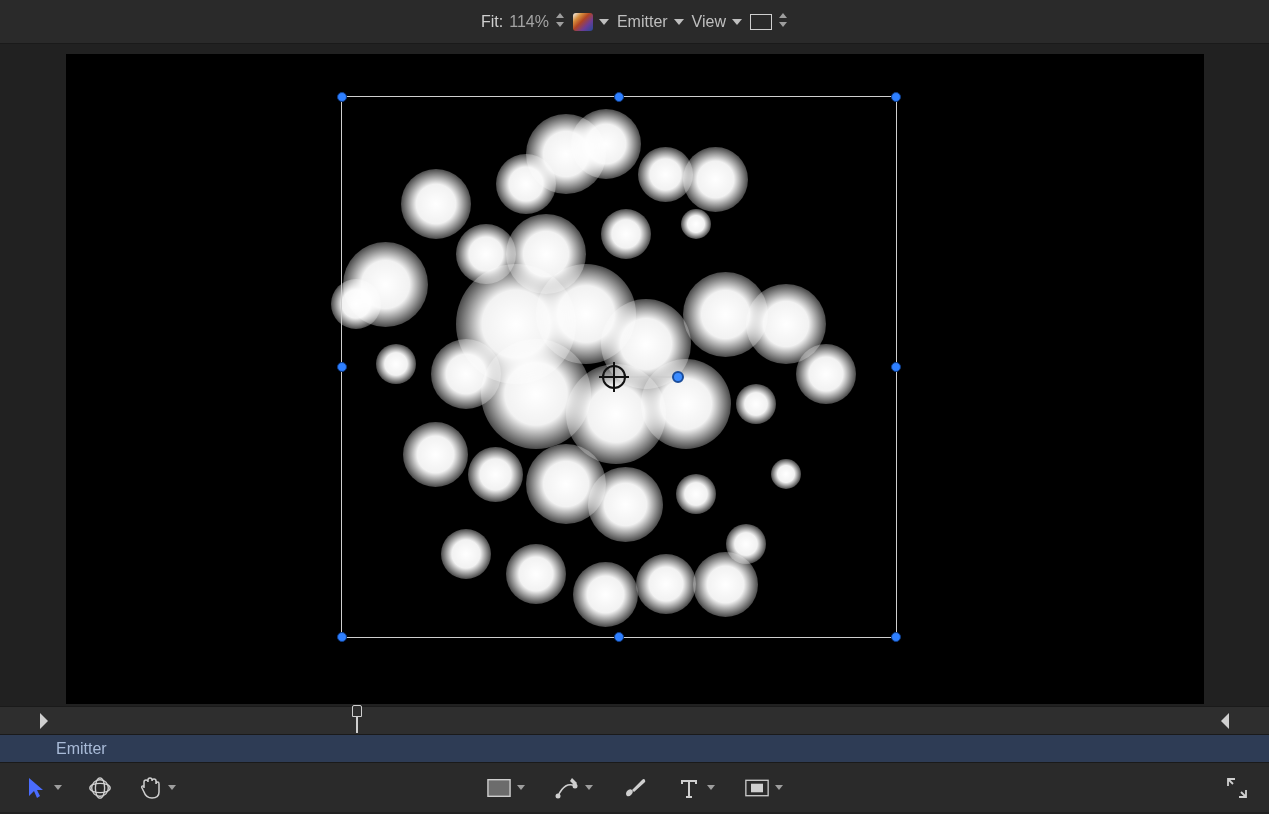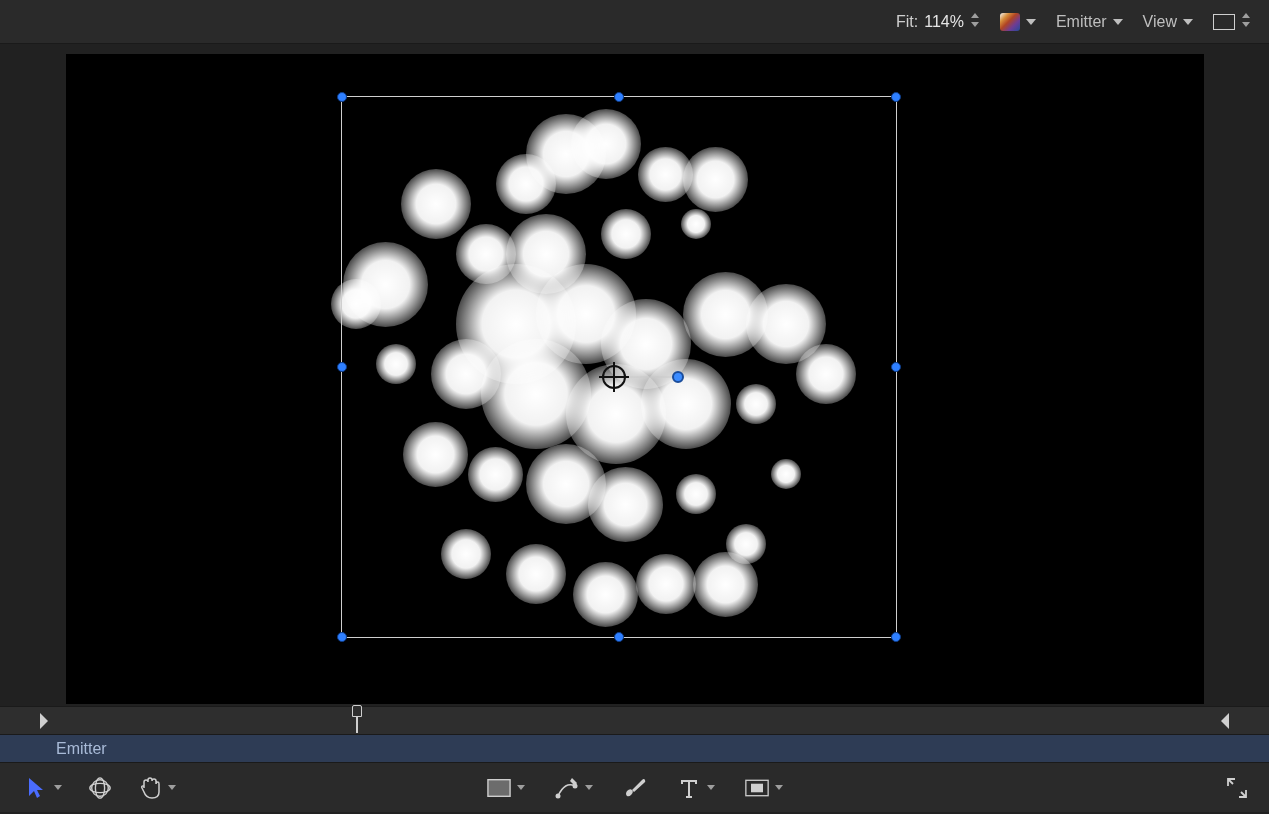--- a/index.html
+++ b/index.html
@@ -13,33 +13,33 @@
   overflow: hidden;
   position: relative;
 }
 
 
 .top-bar {
   height: 44px;
   background: #2a2a2a;
   display: flex;
   align-items: center;
-  justify-content: flex-end;
+  justify-content: center;
   padding: 0 18px;
-  gap: 20px;
+  gap: 8px;
   border-bottom: 1px solid #1a1a1a;
 }
 .top-item {
   display: flex;
   align-items: center;
   gap: 6px;
   cursor: pointer;
 }
 .lbl-fit { color: #cfcfcf; }
-.val-fit { color: #e5e5e5; }
+.val-fit { color: #a3a3a3; }
 .chev-updown {
   display: inline-block;
   font-size: 12px;
   color: #9e9e9e;
 }
 .color-swatch {
   width: 20px; height: 18px;
   border-radius: 3px;
   background: linear-gradient(135deg, #f4f4f4 0%, #d68c3a 25%, #b04424 45%, #6d3c96 70%, #234a99 100%);
 }

